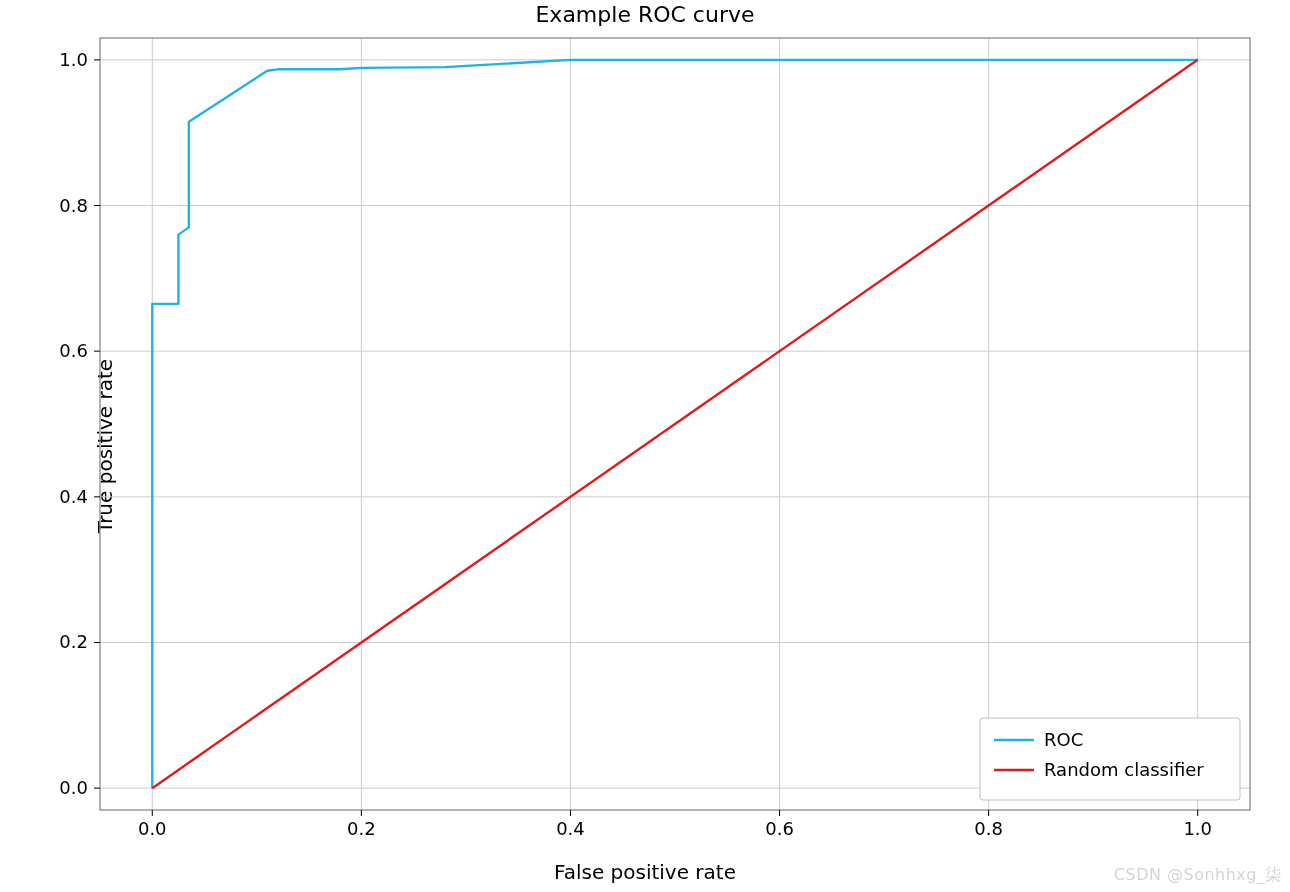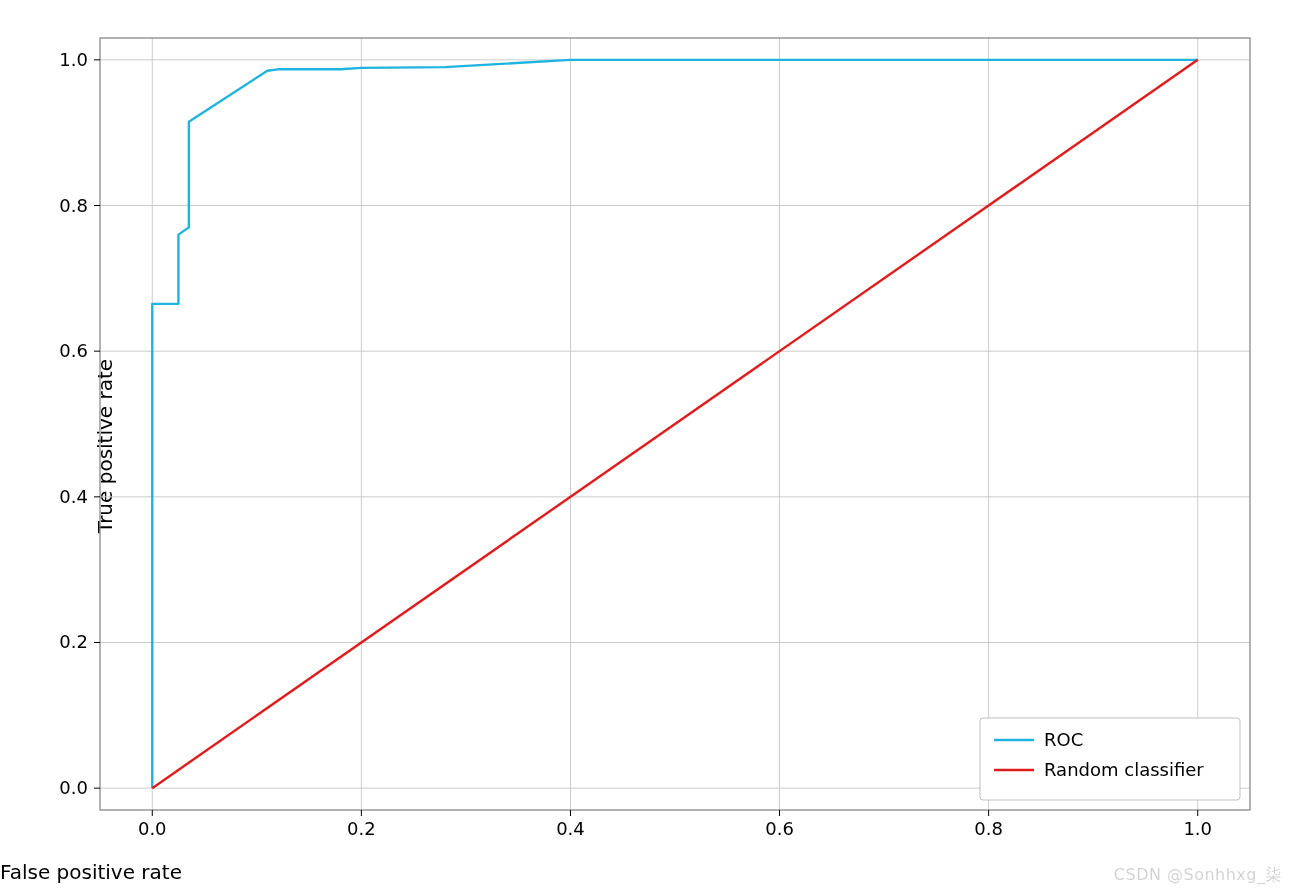--- a/index.html
+++ b/index.html
@@ -31,21 +31,21 @@
     transform: translateY(-50%) rotate(-90deg);
     transform-origin: center;
     font-size: 20px;
     white-space: nowrap;
   }
   .xlabel {
     position: absolute;
     bottom: 8px;
     left: 0;
     width: 100%;
-    text-align: left;
+    text-align: center;
     font-size: 20px;
   }
   .plot {
     position: absolute;
   }
   .axes-border {
     stroke: #808080;
     fill: none;
     stroke-width: 1.2;
   }
@@ -70,20 +70,21 @@
     bottom: 6px;
     font-size: 16px;
     color: rgba(0,0,0,0.18);
     letter-spacing: 0.5px;
   }
 </style>
 </head>
 <body>
 
 <div class="figure">
+  <div class="title">Example ROC curve</div>
   <div class="ylabel">True positive rate</div>
   <div class="xlabel">False positive rate</div>
   <svg class="plot" width="1290" height="892" style="left: 0px; top: 0px;">
       <line x1="152.27272727272728" y1="38" x2="152.27272727272728" y2="810" class="grid"></line>
       <line x1="361.3636363636364" y1="38" x2="361.3636363636364" y2="810" class="grid"></line>
       <line x1="570.4545454545455" y1="38" x2="570.4545454545455" y2="810" class="grid"></line>
       <line x1="779.5454545454545" y1="38" x2="779.5454545454545" y2="810" class="grid"></line>
       <line x1="988.6363636363636" y1="38" x2="988.6363636363636" y2="810" class="grid"></line>
       <line x1="1197.7272727272727" y1="38" x2="1197.7272727272727" y2="810" class="grid"></line>
       <line x1="100" y1="788.1509433962265" x2="1250" y2="788.1509433962265" class="grid"></line>

